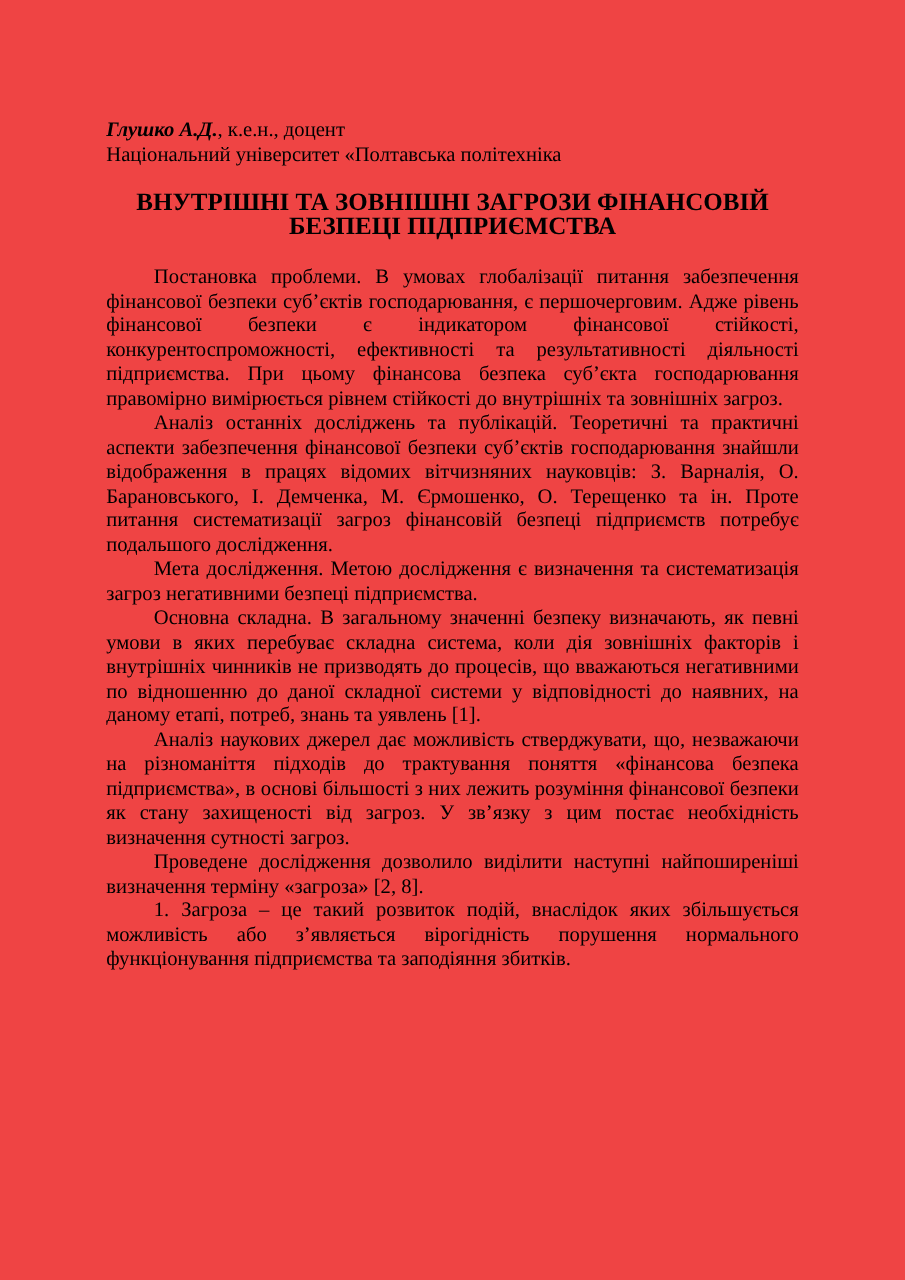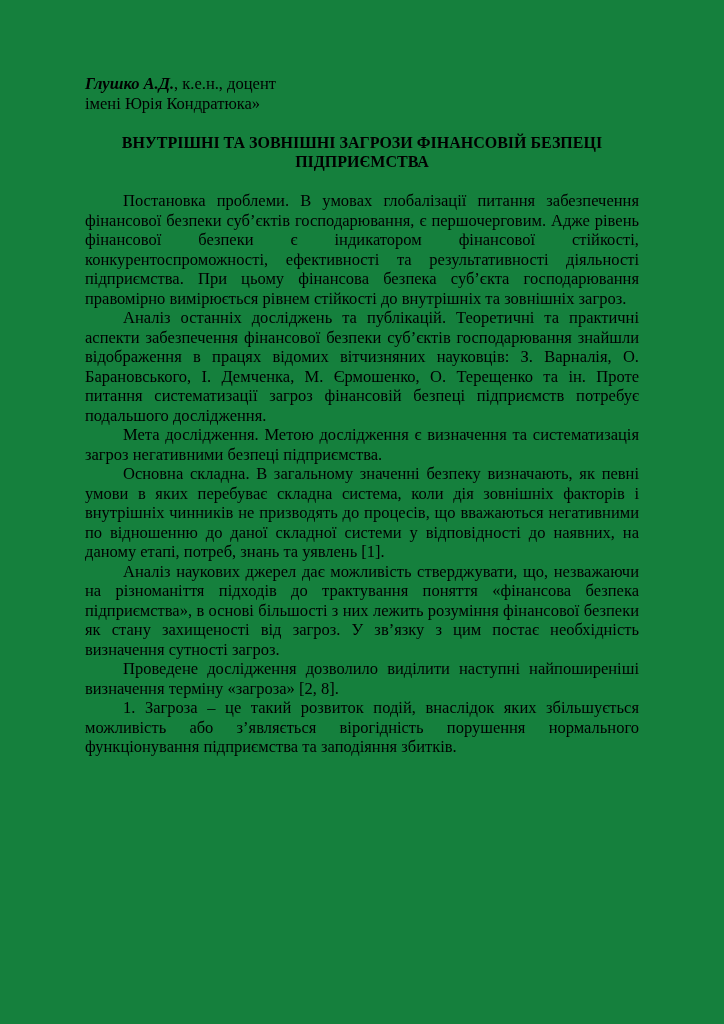--- a/index.html
+++ b/index.html
@@ -5,38 +5,38 @@
   html, body {
     margin: 0;
     padding: 0;
     background: #ffffff;
   }
   .page {
     position: relative;
     width: 724px;
     height: 1024px;
     box-sizing: border-box;
-    background: #15803d;
+    background: #ef4444;
     color: #000000;
     font-family: "Liberation Serif", "DejaVu Serif", serif;
     font-size: 16.5px;
     line-height: 19.5px;
-    padding: 74px 85px 40px 85px;
+    padding: 94px 85px 40px 85px;
     overflow: hidden;
   }
   .header-line {
     margin: 0;
     text-align: left;
   }
   .author-name {
     font-weight: bold;
     font-style: italic;
   }
   .doc-title {
-    font-size: 16px;
+    font-size: 20px;
     line-height: 19.5px;
     font-weight: bold;
     text-align: center;
     margin: 19.5px 0 19.5px 0;
     padding: 0 6px;
   }
   .body-text p {
     margin: 0;
     text-align: justify;
     text-indent: 38px;
@@ -45,21 +45,21 @@
     font-weight: normal;
   }
 </style>
 </head>
 <body>
 
 <div class="page">
 
   <div class="header">
     <p class="header-line"><b class="author-name">Глушко А.Д.</b><span>, к.е.н., доцент</span></p>
-    <p class="header-line">імені Юрія Кондратюка»</p>
+    <p class="header-line">Національний університет «Полтавська політехніка</p>
   </div>
 
   <h1 class="doc-title">ВНУТРІШНІ ТА ЗОВНІШНІ ЗАГРОЗИ ФІНАНСОВІЙ БЕЗПЕЦІ ПІДПРИЄМСТВА</h1>
 
   <div class="body-text">
     <p><b class="lead">Постановка проблеми.</b><span> В умовах глобалізації питання забезпечення фінансової безпеки суб’єктів господарювання, є першочерговим. Адже рівень фінансової безпеки є індикатором фінансової стійкості, конкурентоспроможності, ефективності та результативності діяльності підприємства. При цьому фінансова безпека суб’єкта господарювання правомірно вимірюється рівнем стійкості до внутрішніх та зовнішніх загроз.</span></p>
     <p><b class="lead">Аналіз останніх досліджень та публікацій.</b><span> Теоретичні та практичні аспекти забезпечення фінансової безпеки суб’єктів господарювання знайшли відображення в працях відомих вітчизняних науковців: З. Варналія, О. Барановського, І. Демченка, М. Єрмошенко, О. Терещенко та ін. Проте питання систематизації загроз фінансовій безпеці підприємств потребує подальшого дослідження.</span></p>
     <p><b class="lead">Мета дослідження.</b><span> Метою дослідження є визначення та систематизація загроз негативними безпеці підприємства.</span></p>
     <p><b class="lead">Основна складна.</b><span> В загальному значенні безпеку визначають, як певні умови в яких перебуває складна система, коли дія зовнішніх факторів і внутрішніх чинників не призводять до процесів, що вважаються негативними по відношенню до даної складної системи у відповідності до наявних, на даному етапі, потреб, знань та уявлень [1].</span></p>
     <p><b class="lead"></b><span>Аналіз наукових джерел дає можливість стверджувати, що, незважаючи на різноманіття підходів до трактування поняття «фінансова безпека підприємства», в основі більшості з них лежить розуміння фінансової безпеки як стану захищеності від загроз. У зв’язку з цим постає необхідність визначення сутності загроз.</span></p>

